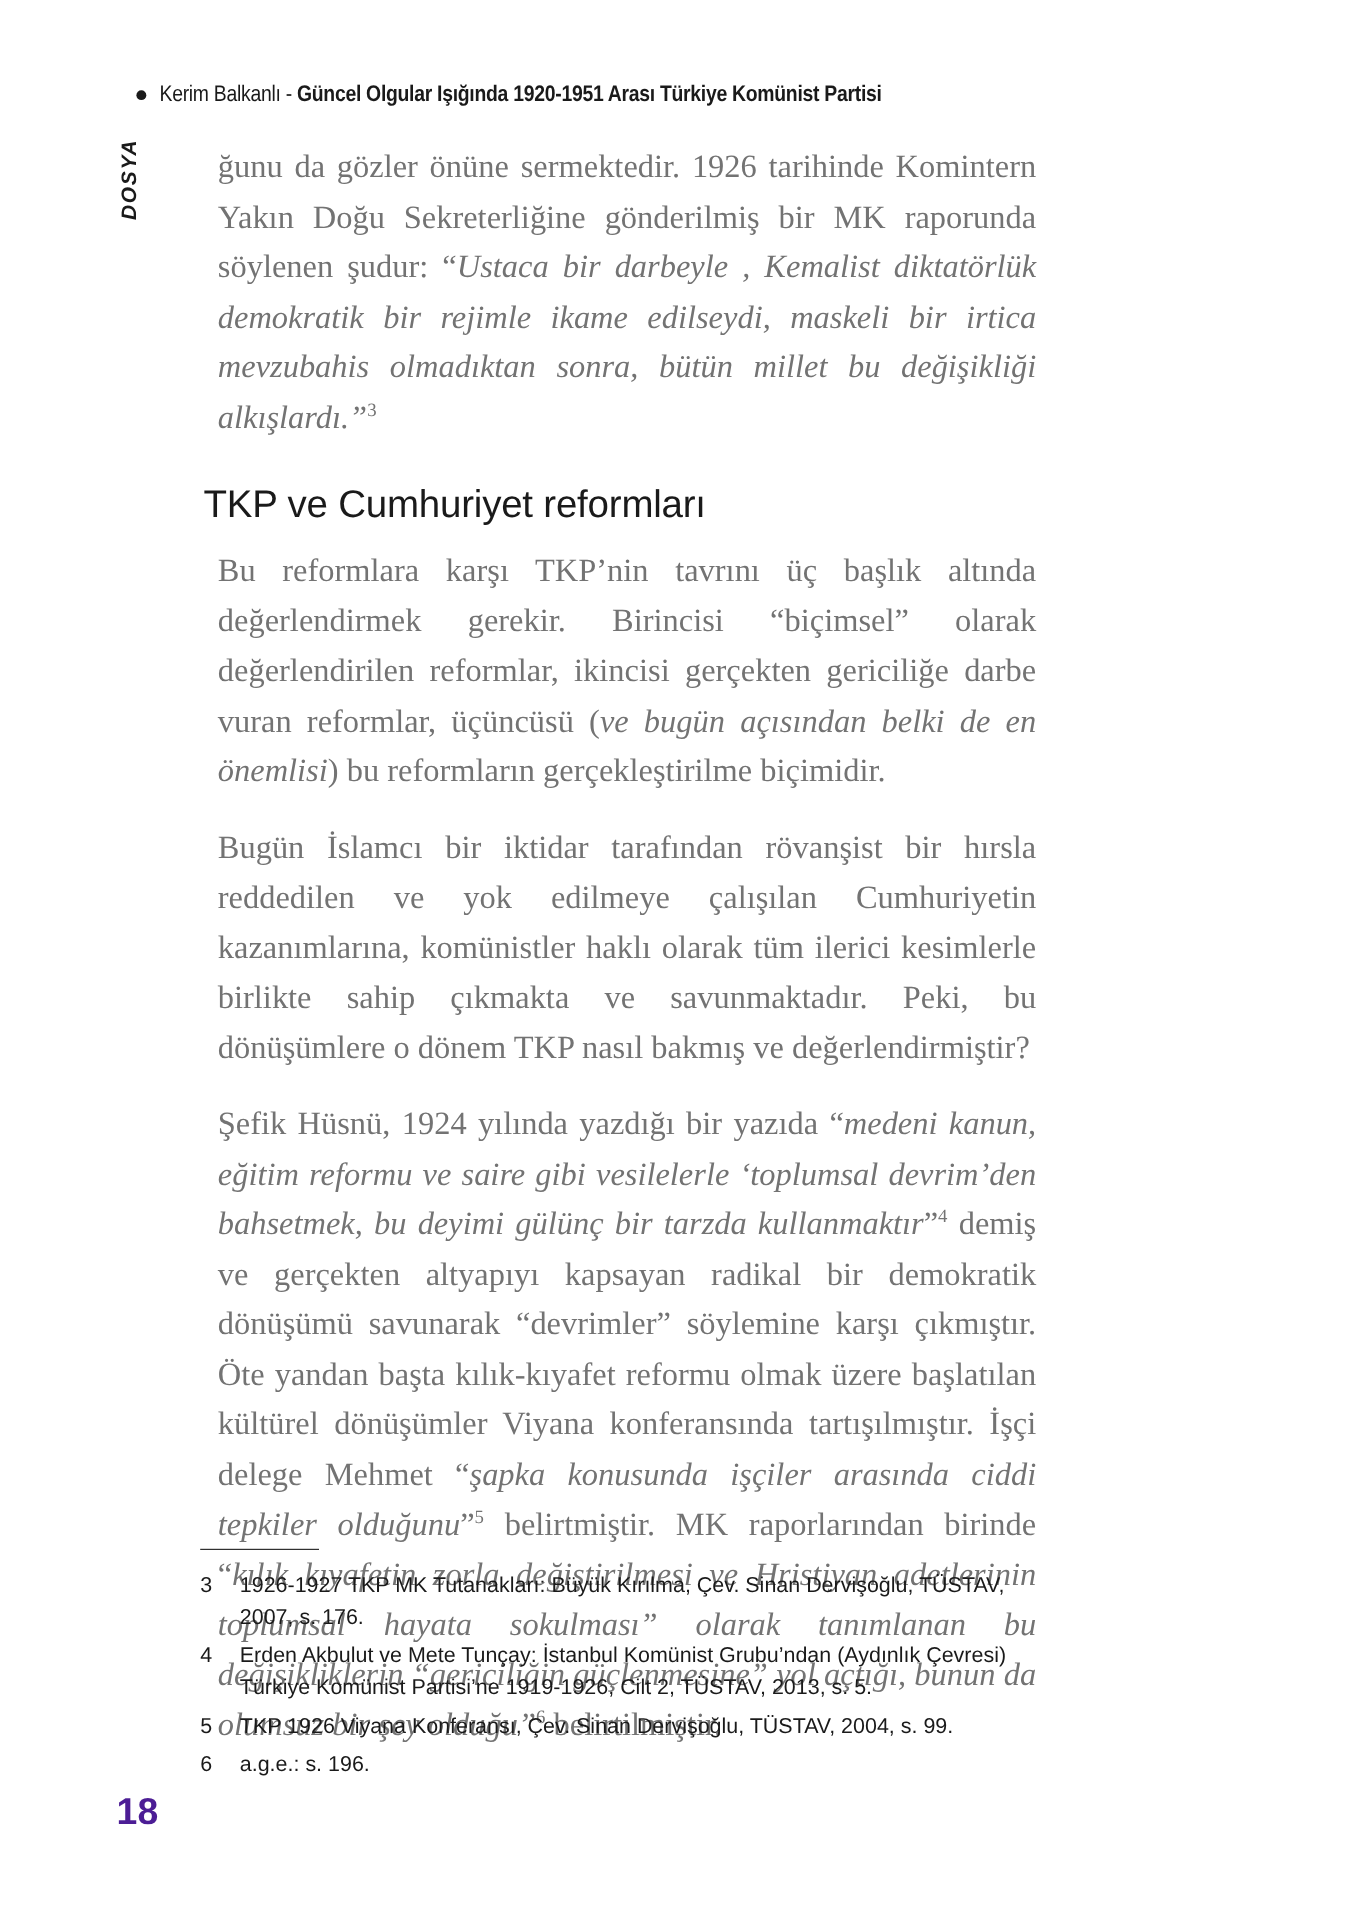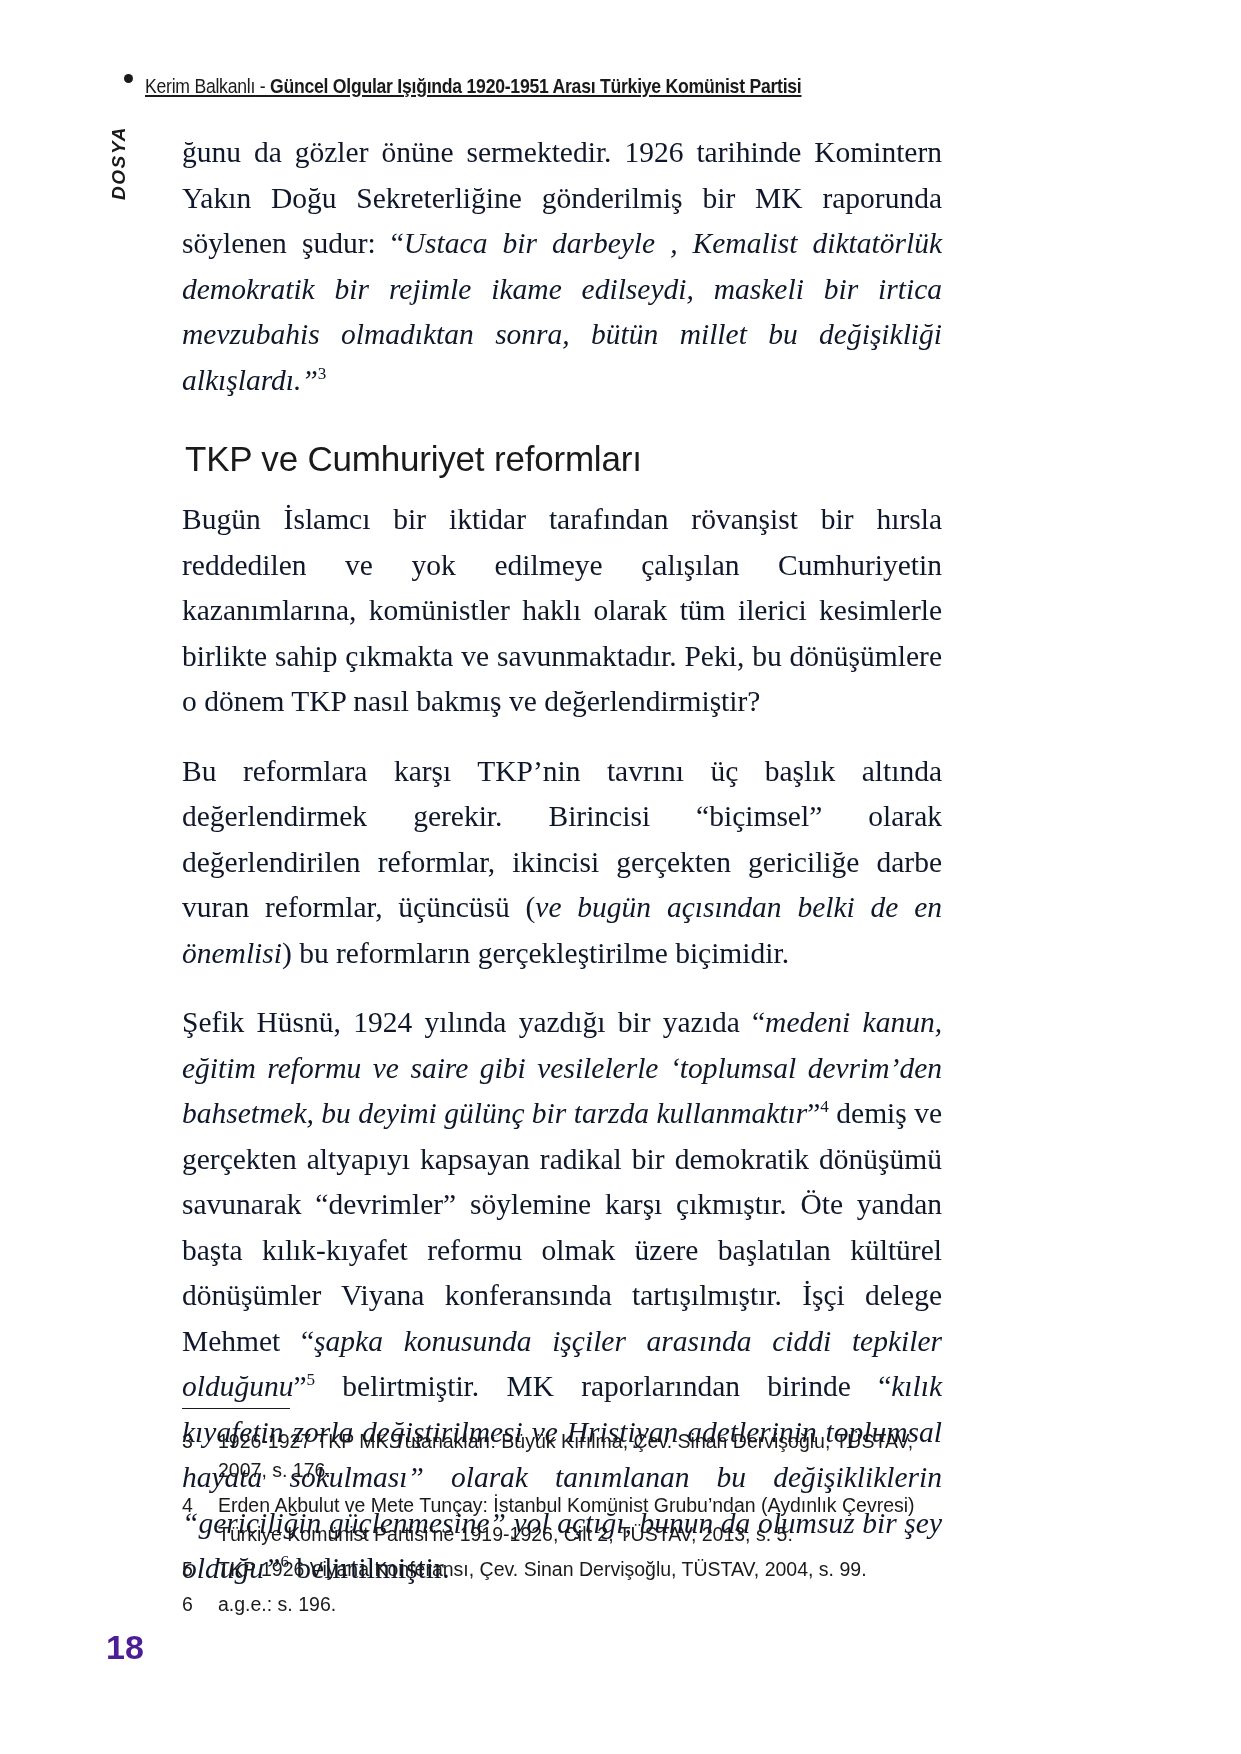--- a/index.html
+++ b/index.html
@@ -21,22 +21,22 @@
     overflow: hidden;
     box-sizing: border-box;
   }
 
   
   .running-header {
     position: absolute;
     left: 124px;
     top: 74px;
     display: flex;
+    align-items: center;
     white-space: nowrap;
-    text-decoration: underline;
   }
   .header-bullet {
     width: 9px;
     height: 9px;
     border-radius: 50%;
     background: #1a1a1a;
     margin-right: 12px;
     flex: none;
   }
   .header-text {
@@ -82,27 +82,27 @@
 
   
   .column {
     position: absolute;
     left: 182px;
     top: 130px;
     width: 760px;
   }
 
   p.body {
-    margin: 0 0 0 0;
+    margin: 0 0 0 16px;
     font-size: 29.5px;
     line-height: 45.5px;
     text-align: justify;
     text-justify: inter-word;
     hyphens: manual;
-    color: #0f172a;
+    color: #737373;
     font-family: "Liberation Serif", "DejaVu Serif", serif;
   }
   p.body + p.body {
     margin-top: 24px;
   }
   p.body.last-line-left {
     text-align-last: left;
   }
 
   .it {
@@ -179,23 +179,23 @@
   <div class="section-tab">
     <span>DOSYA</span>
   </div>
 
   <div class="column">
 
     <p class="body last-line-left"><span>ğunu da gözler önüne sermektedir. 1926 tarihinde Komintern Yakın Doğu Sekreterliğine gönderilmiş bir MK raporunda söylenen şudur: “</span><span class="it">Ustaca bir darbeyle , Kemalist diktatörlük demokratik bir rejimle ikame edilseydi, maskeli bir irtica mevzubahis olmadıktan sonra, bütün millet bu değişikliği alkışlardı.</span><span class="it">”</span><sup class="fn">3</sup></p>
 
     <h2 class="section-heading">TKP ve Cumhuriyet reformları</h2>
 
+    <p class="body last-line-left"><span>Bu reformlara karşı TKP’nin tavrını üç başlık altında değerlendirmek gerekir. Birincisi “biçimsel” olarak değerlendirilen reformlar, ikincisi gerçekten gericiliğe darbe vuran reformlar, üçüncüsü (</span><span class="it">ve bugün açısından belki de en önemlisi</span><span>) bu reformların gerçekleştirilme biçimidir.</span></p>
+
     <p class="body last-line-left">Bugün İslamcı bir iktidar tarafından rövanşist bir hırsla reddedilen ve yok edilmeye çalışılan Cumhuriyetin kazanımlarına, komünistler haklı olarak tüm ilerici kesimlerle birlikte sahip çıkmakta ve savunmaktadır. Peki, bu dönüşümlere o dönem TKP nasıl bakmış ve değerlendirmiştir?</p>
-
-    <p class="body last-line-left"><span>Bu reformlara karşı TKP’nin tavrını üç başlık altında değerlendirmek gerekir. Birincisi “biçimsel” olarak değerlendirilen reformlar, ikincisi gerçekten gericiliğe darbe vuran reformlar, üçüncüsü (</span><span class="it">ve bugün açısından belki de en önemlisi</span><span>) bu reformların gerçekleştirilme biçimidir.</span></p>
 
     <p class="body last-line-left"><span>Şefik Hüsnü, 1924 yılında yazdığı bir yazıda “</span><span class="it">medeni kanun, eğitim reformu ve saire gibi vesilelerle ‘toplumsal devrim’den bahsetmek, bu deyimi gülünç bir tarzda kullanmaktır</span><span>”</span><sup class="fn">4</sup><span> demiş ve gerçekten altyapıyı kapsayan radikal bir demokratik dönüşümü savunarak “devrimler” söylemine karşı çıkmıştır. Öte yandan başta kılık-kıyafet reformu olmak üzere başlatılan kültürel dönüşümler Viyana konferansında tartışılmıştır. İşçi delege Mehmet “</span><span class="it">şapka konusunda işçiler arasında ciddi tepkiler olduğunu</span><span>”</span><sup class="fn">5</sup><span> belirtmiştir. MK raporlarından birinde “</span><span class="it">kılık kıyafetin zorla değiştirilmesi ve Hristiyan adetlerinin toplumsal hayata sokulması” olarak tanımlanan bu değişikliklerin “gericiliğin güçlenmesine” yol açtığı, bunun da olumsuz bir şey olduğu</span><span class="it">”</span><sup class="fn">6</sup><span> belirtilmiştir.</span></p>
 
   </div>
 
   <div class="footnote-area">
     <div class="footnote-rule"></div>
 
     <div class="footnote">
       <span class="fn-num">3</span>

